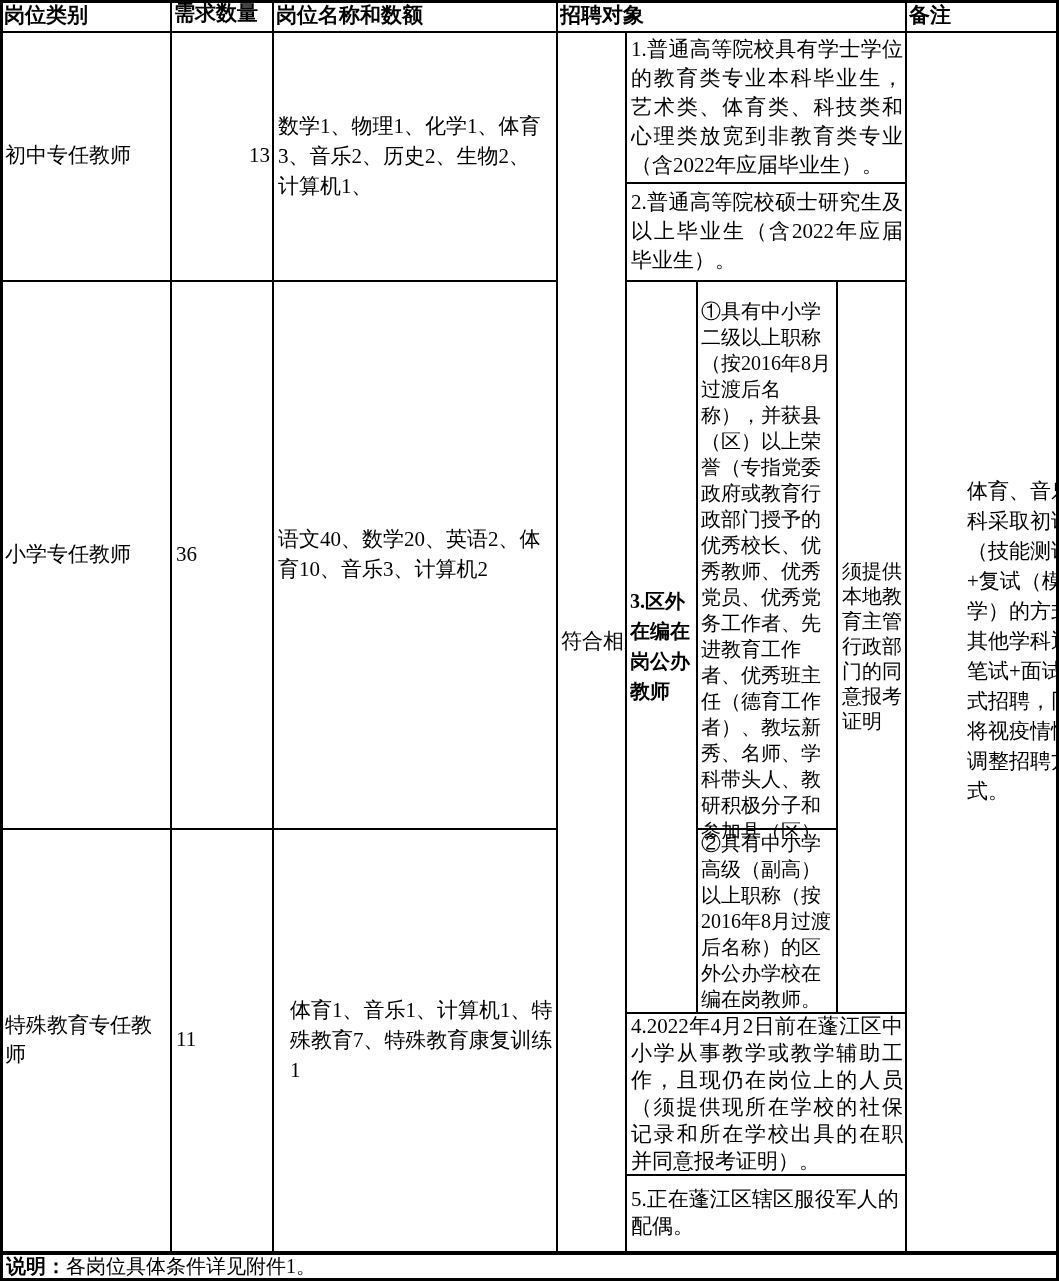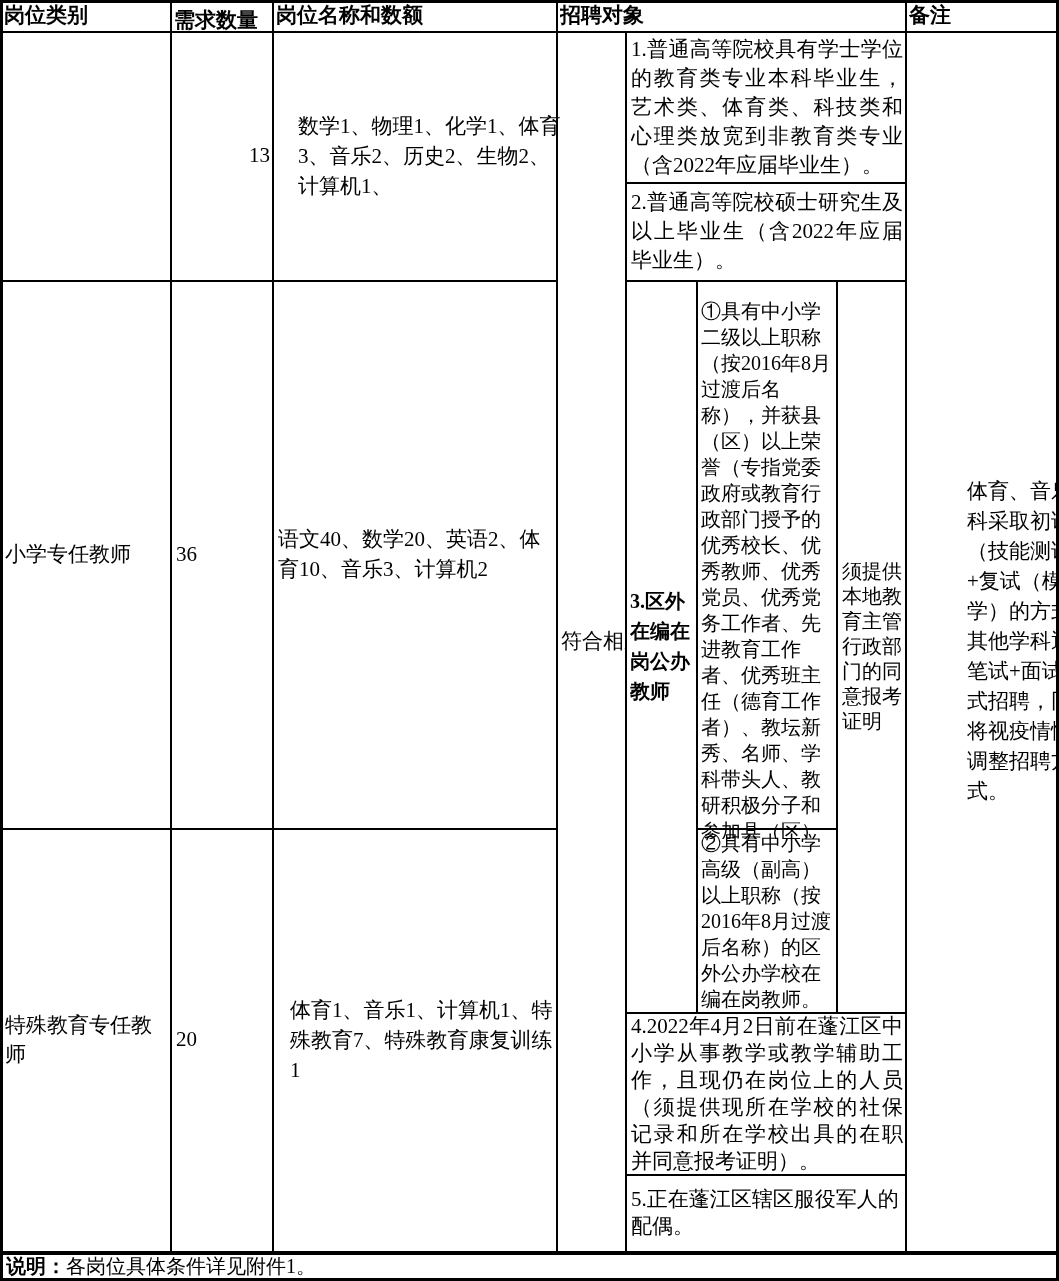--- a/index.html
+++ b/index.html
@@ -44,51 +44,54 @@
   <div class="line" style="left:272px;top:0;width:2px;height:1251px;"></div>
   <div class="line" style="left:556px;top:0;width:2px;height:1251px;"></div>
   <div class="line" style="left:625px;top:31px;width:2px;height:1220px;"></div>
   <div class="line" style="left:696px;top:280px;width:2px;height:734px;"></div>
   <div class="line" style="left:836px;top:280px;width:2px;height:734px;"></div>
   <div class="line" style="left:905px;top:0;width:2px;height:1251px;"></div>
 
   <div class="cell bold" style="left:4px;top:0;width:164px;height:31px;">
       <span>岗位类别</span>
     </div>
-  <div class="cell bold" style="left:174px;top:0;width:96px;height:26px;margin-top:7px;">
+  <div class="cell bold" style="left:174px;top:0;width:96px;height:26px;">
       <span>需求数量</span>
     </div>
   <div class="cell bold" style="left:276px;top:0;width:278px;height:31px;">
       <span>岗位名称和数额</span>
     </div>
   <div class="cell bold" style="left:560px;top:0;width:343px;height:31px;">
       <span>招聘对象</span>
     </div>
   <div class="cell bold" style="left:909px;top:0;width:145px;height:31px;">
       <span>备注</span>
     </div>
 
+  <div class="cell" style="left:5px;top:33px;width:163px;height:245px;">
+      <span>初中专任教师</span>
+    </div>
   <div class="cell" style="left:5px;top:282px;width:163px;height:544px;">
       <span>小学专任教师</span>
     </div>
   <div class="cell" style="left:5px;top:830px;width:163px;height:419px;">
       <span>特殊教育专任教师</span>
     </div>
 
   <div class="cell" style="left:176px;top:33px;width:94px;height:245px;text-align:right;">
       <span>13</span>
     </div>
   <div class="cell" style="left:176px;top:282px;width:94px;height:544px;">
       <span>36</span>
     </div>
   <div class="cell" style="left:176px;top:830px;width:94px;height:419px;">
-      <span>20</span>
+      <span>11</span>
     </div>
 
-  <div class="cell lh30" style="left:278px;top:33px;width:272px;height:245px;margin-left:20px;">
+  <div class="cell lh30" style="left:278px;top:33px;width:272px;height:245px;">
       <span>数学1、物理1、化学1、体育3、音乐2、历史2、生物2、计算机1、</span>
     </div>
   <div class="cell lh30" style="left:278px;top:282px;width:272px;height:544px;">
       <span>语文40、数学20、英语2、体育10、音乐3、计算机2</span>
     </div>
   <div class="cell lh30" style="left:278px;top:830px;width:272px;height:419px;margin-left:12px;">
       <span>体育1、音乐1、计算机1、特殊教育7、特殊教育康复训练1</span>
     </div>
 
   <div class="cell nowrap" style="left:561px;top:33px;width:64px;height:1216px;">

